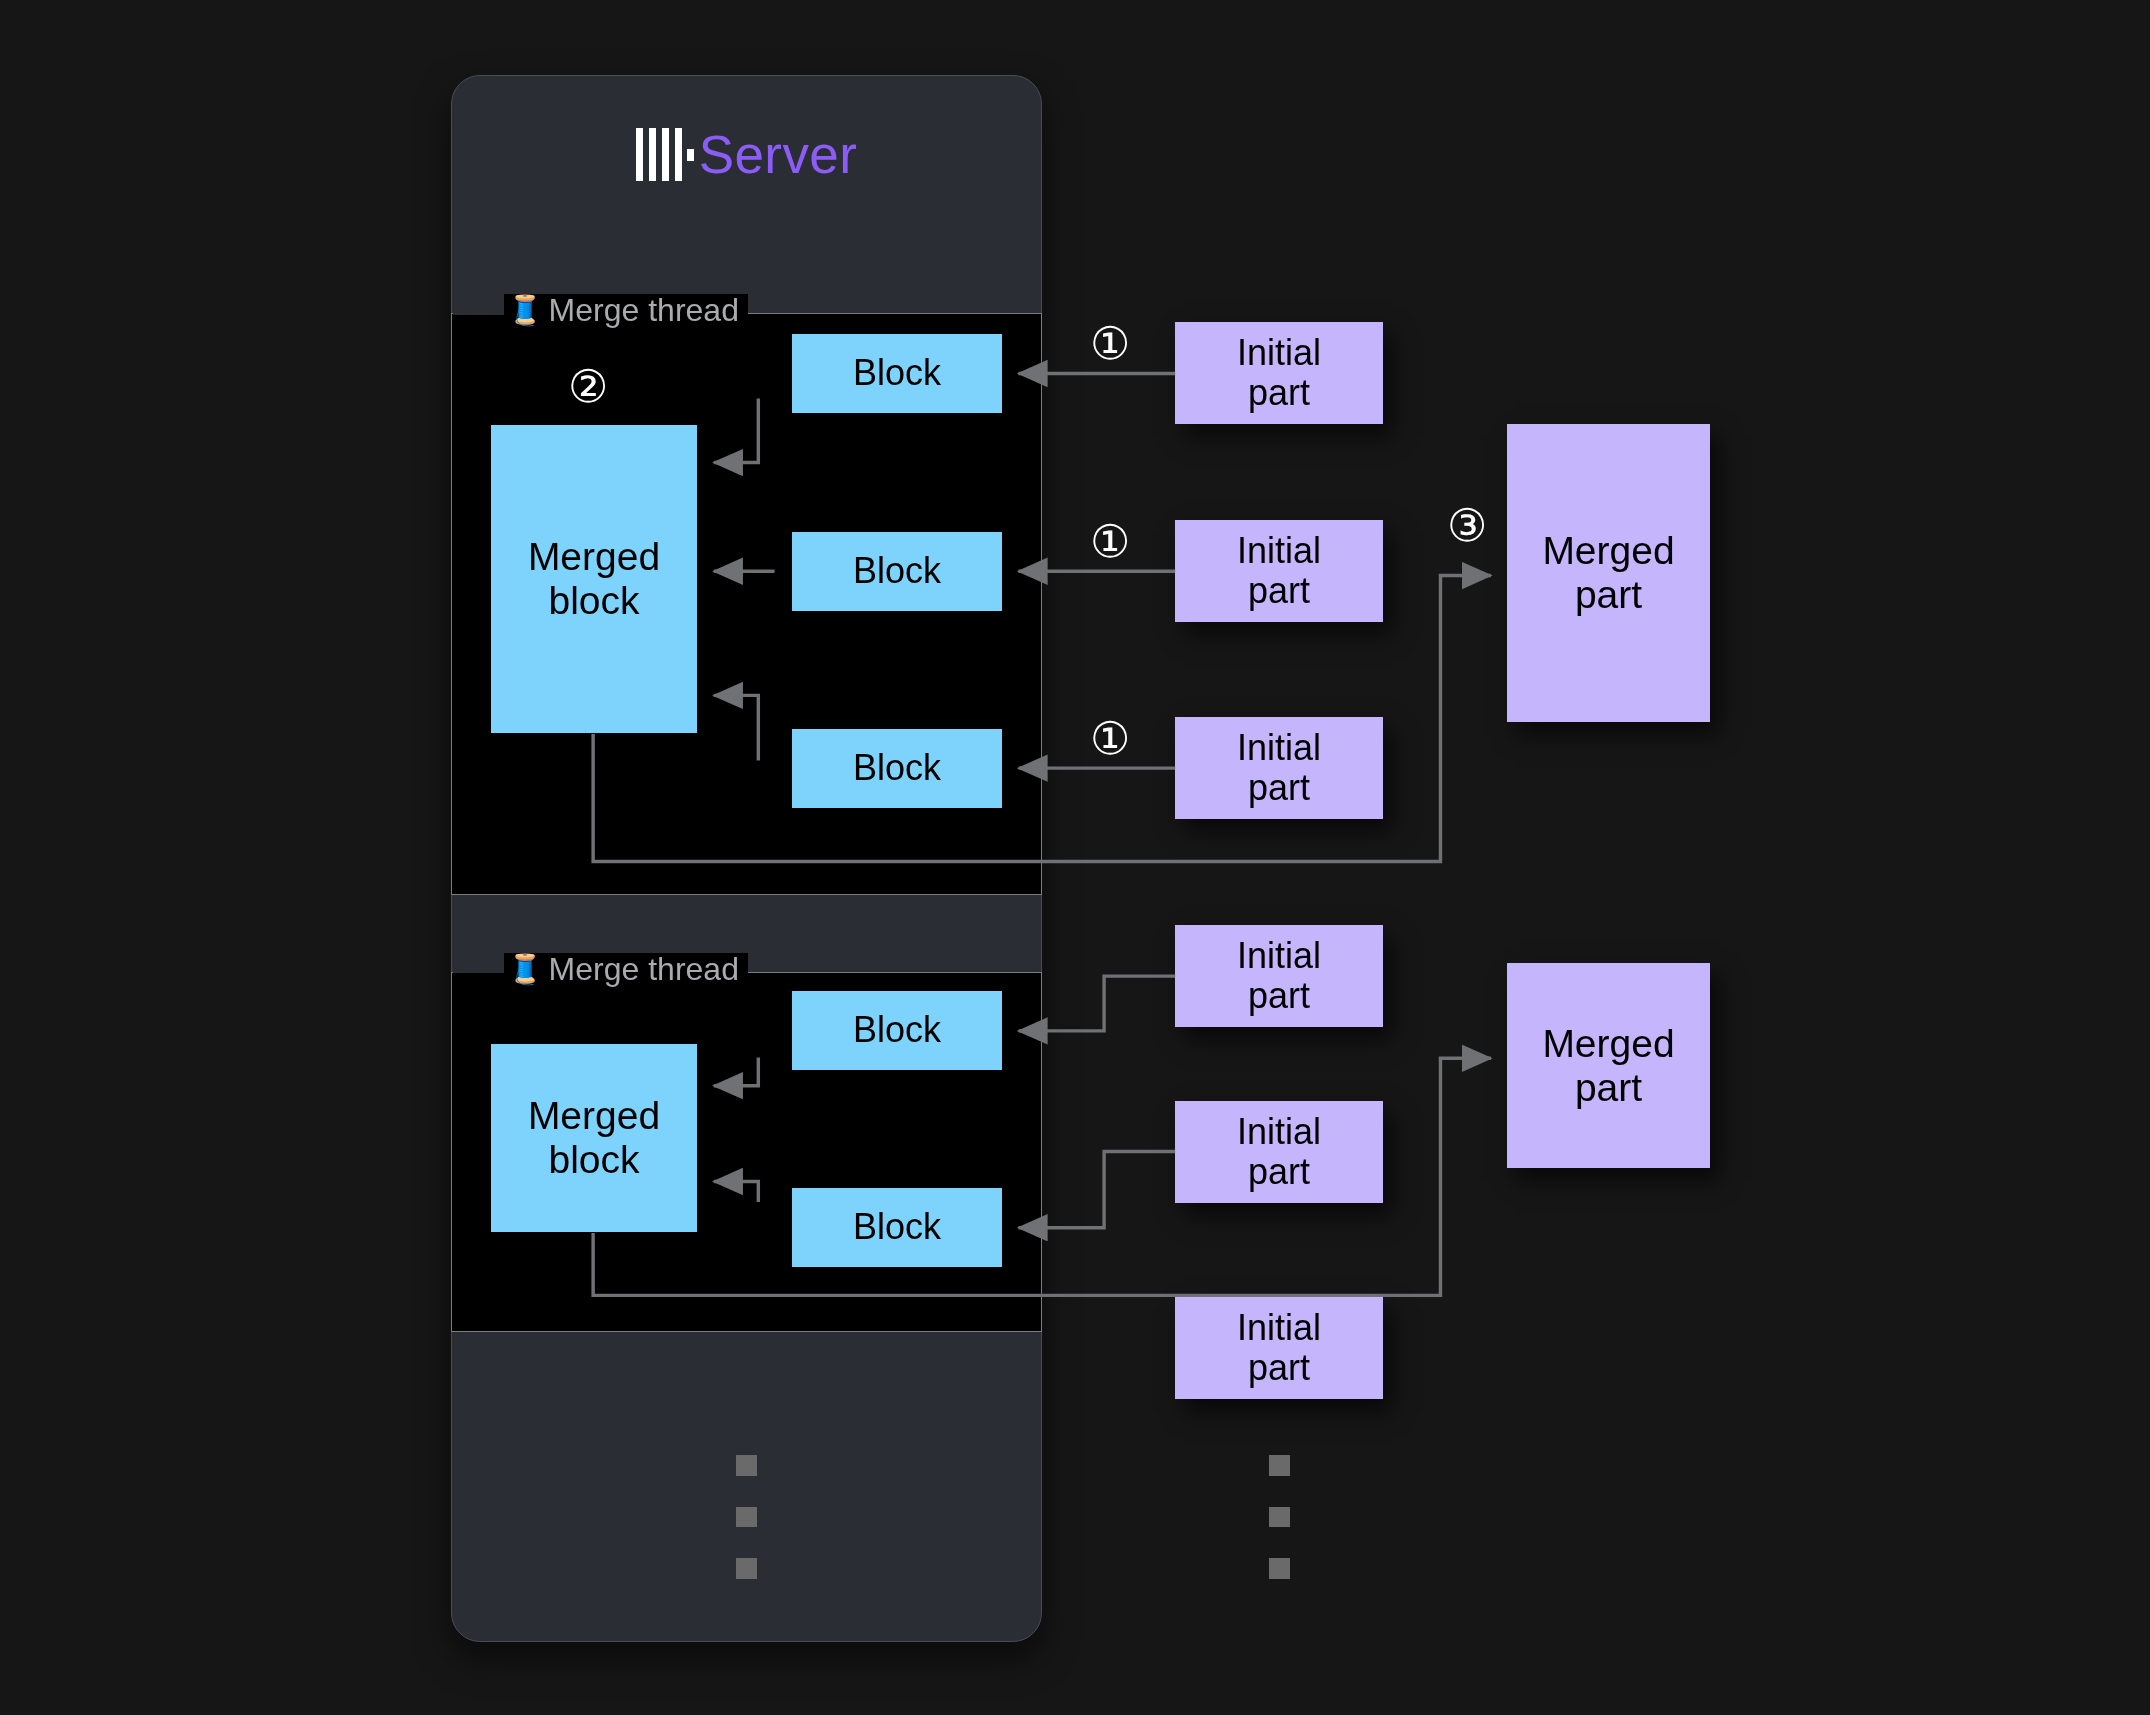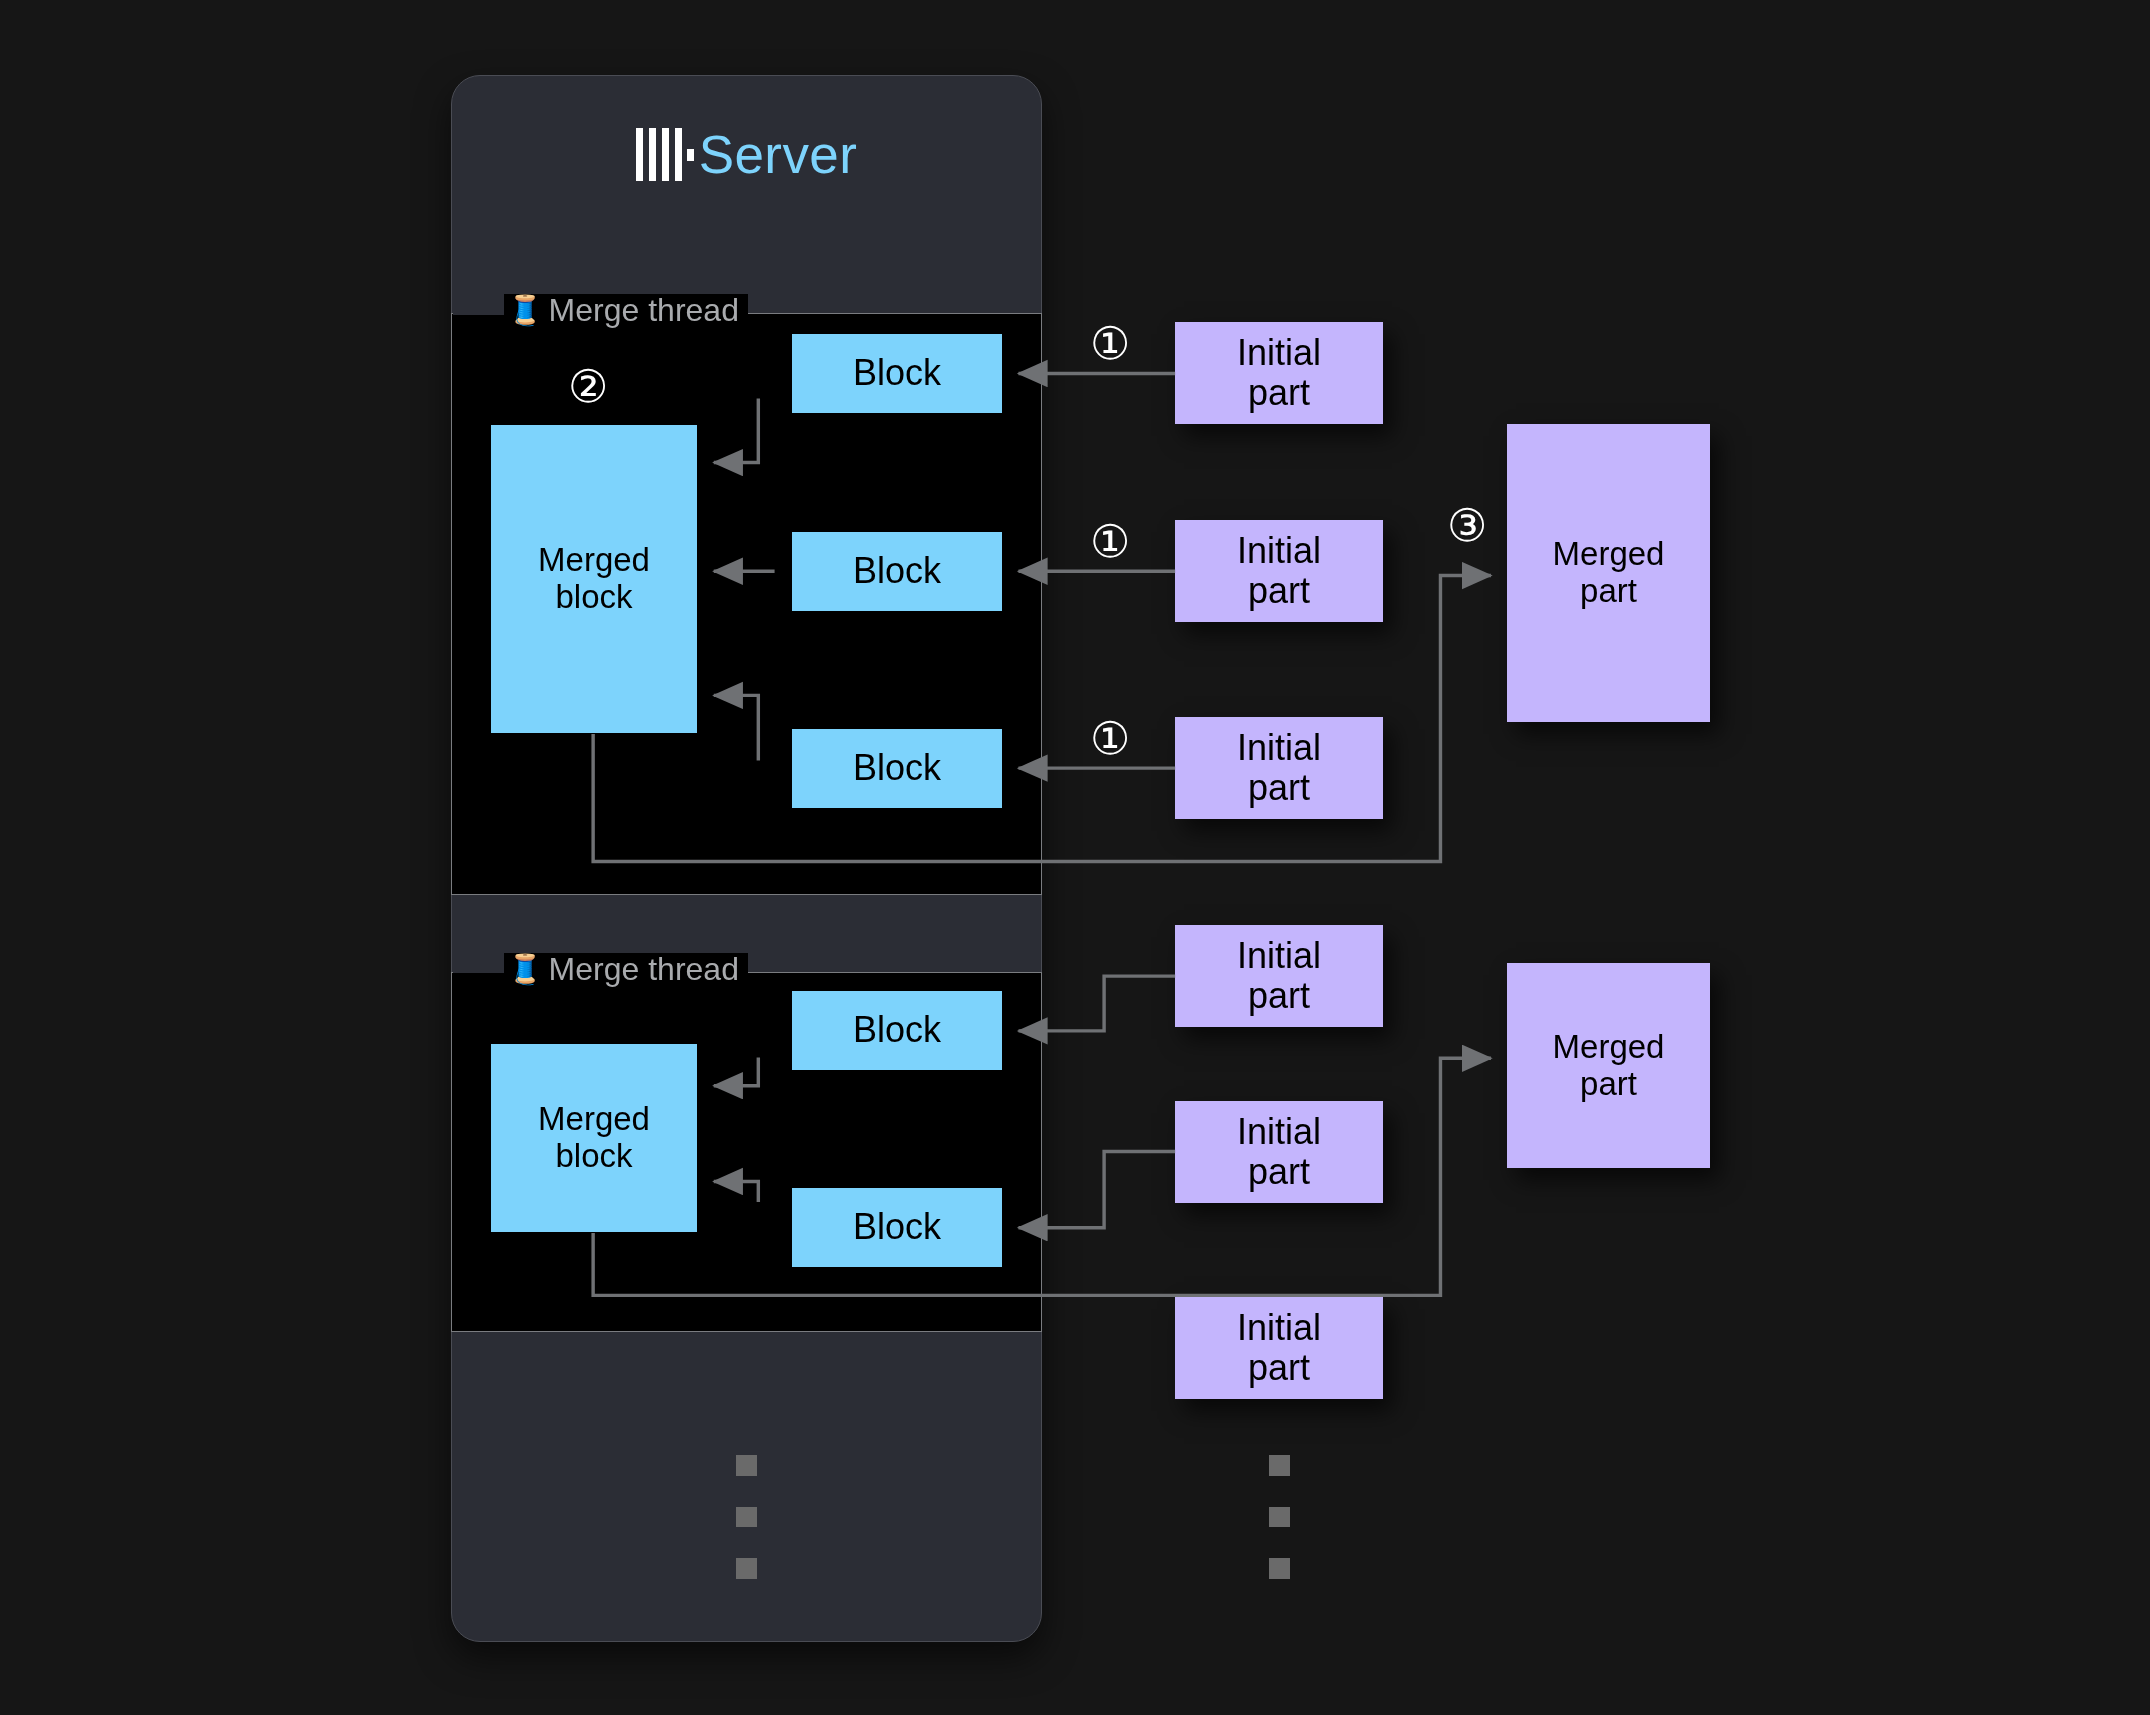--- a/index.html
+++ b/index.html
@@ -16,21 +16,21 @@
     position:absolute;left:451px;top:75px;width:591px;height:1567px;
     background:#2b2d35;
     border:1.7px solid #4a4c54;
     border-radius:29px;
     box-sizing:border-box;
     box-shadow:0 15.4px 34px rgba(0,0,0,.55);
   }
   .server-title{
     position:absolute;left:451px;top:116px;width:591px;height:77px;
     display:flex;align-items:center;justify-content:center;gap:6px;
-    color:#7dd3fc;font-size:53px;font-weight:400;letter-spacing:0.4px;
+    color:#8b5cf6;font-size:53px;font-weight:400;letter-spacing:0.4px;
   }
   .ch-logo{display:inline-block;width:57px;height:53px;position:relative;}
   .ch-logo i{position:absolute;background:#ffffff;width:7.7px;top:0;height:53px;display:block;}
   .ch-logo i:nth-child(1){left:0;}
   .ch-logo i:nth-child(2){left:13px;}
   .ch-logo i:nth-child(3){left:26px;}
   .ch-logo i:nth-child(4){left:39px;}
   .ch-logo i:nth-child(5){left:51px;top:21.4px;height:12px;width:7.7px;}
 
   
@@ -58,21 +58,21 @@
 
   
   .box{
     position:absolute;box-sizing:border-box;
     display:flex;align-items:center;justify-content:center;
     text-align:center;color:#000000;font-size:36px;line-height:1.12;
     z-index:4;
   }
   .blue{background:#7dd3fc;}
   .yellow{background:#c4b5fd;box-shadow:8.6px 12px 22px rgba(0,0,0,.65);}
-  .big{font-size:33px;text-align:center;}
+  .big{font-size:39px;text-align:center;}
 
   
   .step{
     position:absolute;z-index:8;
     color:#ffffff;font-size:45px;line-height:1;
     font-family:"DejaVu Sans",sans-serif;
   }
 
   
   .dots{position:absolute;z-index:4;}

